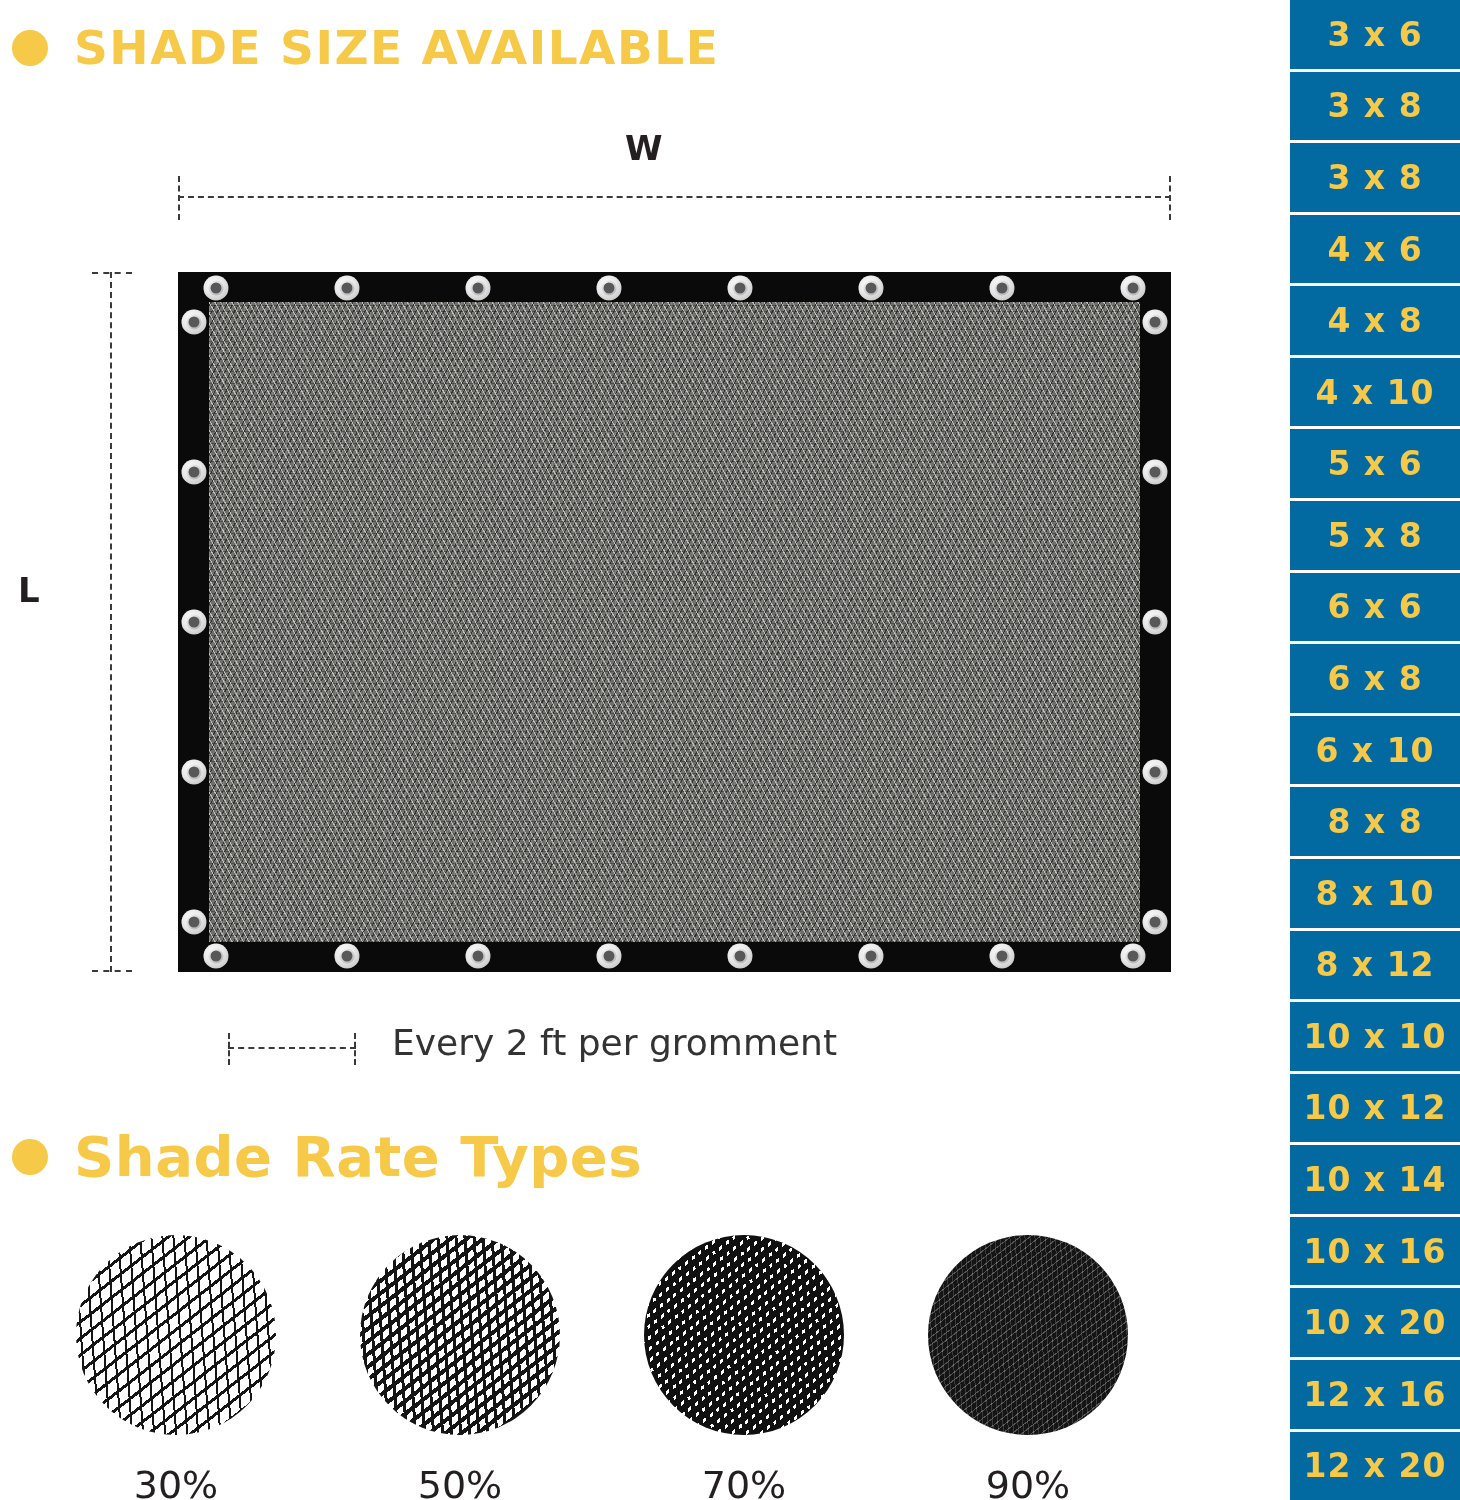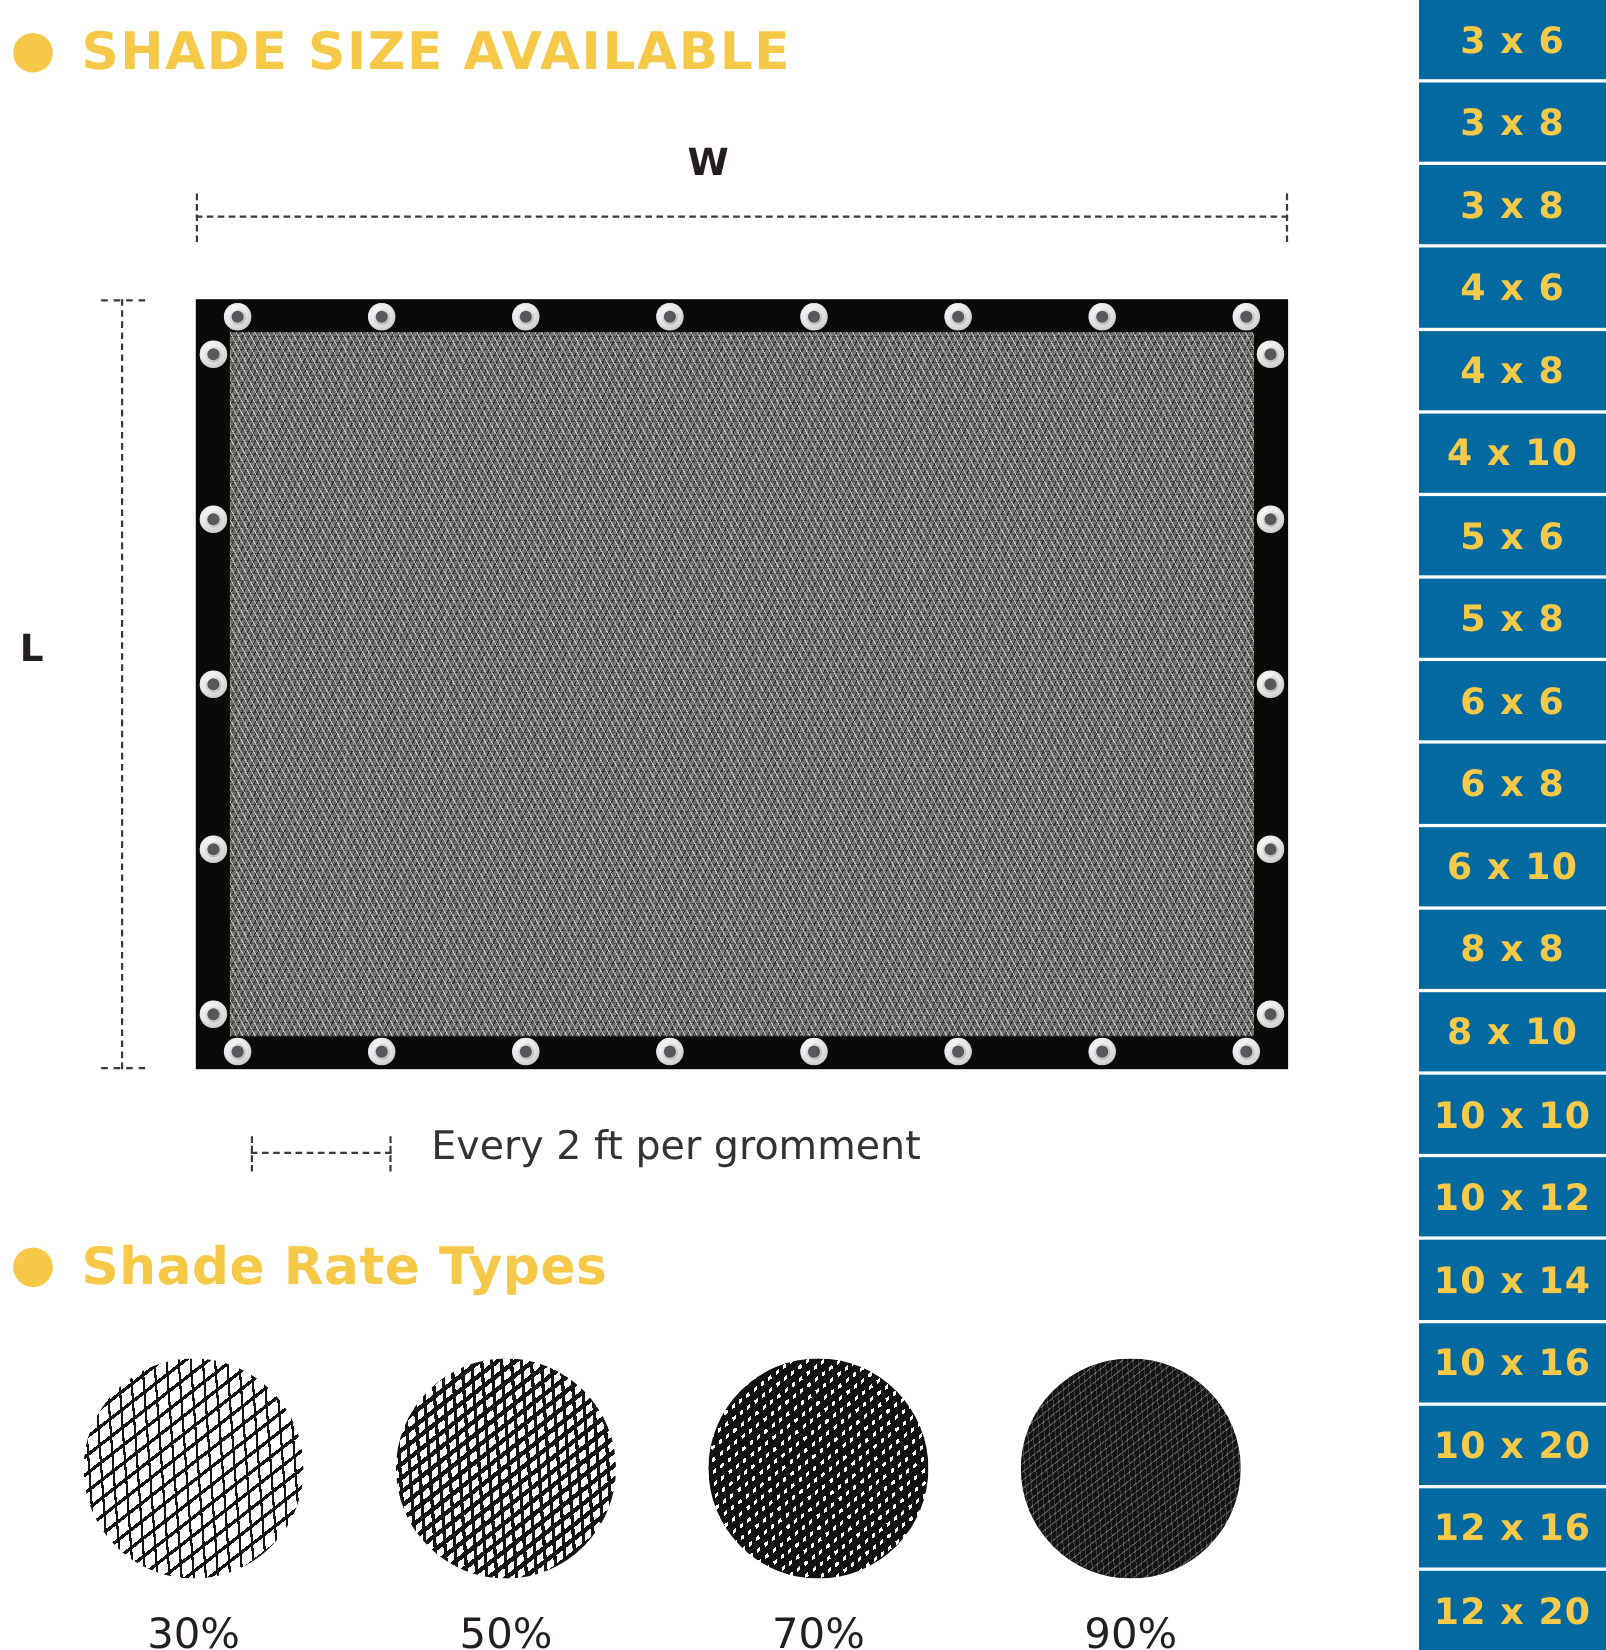--- a/index.html
+++ b/index.html
@@ -40,21 +40,21 @@
     margin-left: 26px;
     font-size: 47px;
     font-weight: bold;
     letter-spacing: 1.5px;
     color: #f7c948;
     white-space: nowrap;
     font-family: "DejaVu Sans", sans-serif;
   }
   .heading-text-2 {
     margin-left: 26px;
-    font-size: 47px;
+    font-size: 56px;
     font-weight: bold;
     letter-spacing: 0.5px;
     color: #f7c948;
     white-space: nowrap;
     font-family: "DejaVu Sans", sans-serif;
   }
 
   #heading-size { left: 12px; top: 20px; }
   #heading-rate { left: 12px; top: 1124px; }
 
@@ -338,20 +338,21 @@
     <div class="size-chip">4 x 6</div>
     <div class="size-chip">4 x 8</div>
     <div class="size-chip">4 x 10</div>
     <div class="size-chip">5 x 6</div>
     <div class="size-chip">5 x 8</div>
     <div class="size-chip">6 x 6</div>
     <div class="size-chip">6 x 8</div>
     <div class="size-chip">6 x 10</div>
     <div class="size-chip">8 x 8</div>
     <div class="size-chip">8 x 10</div>
+    <div class="size-chip">8 x 12</div>
     <div class="size-chip">10 x 10</div>
     <div class="size-chip">10 x 12</div>
     <div class="size-chip">10 x 14</div>
     <div class="size-chip">10 x 16</div>
     <div class="size-chip">10 x 20</div>
     <div class="size-chip">12 x 16</div>
     <div class="size-chip">12 x 20</div>
   </div>
 
 </body></html>

